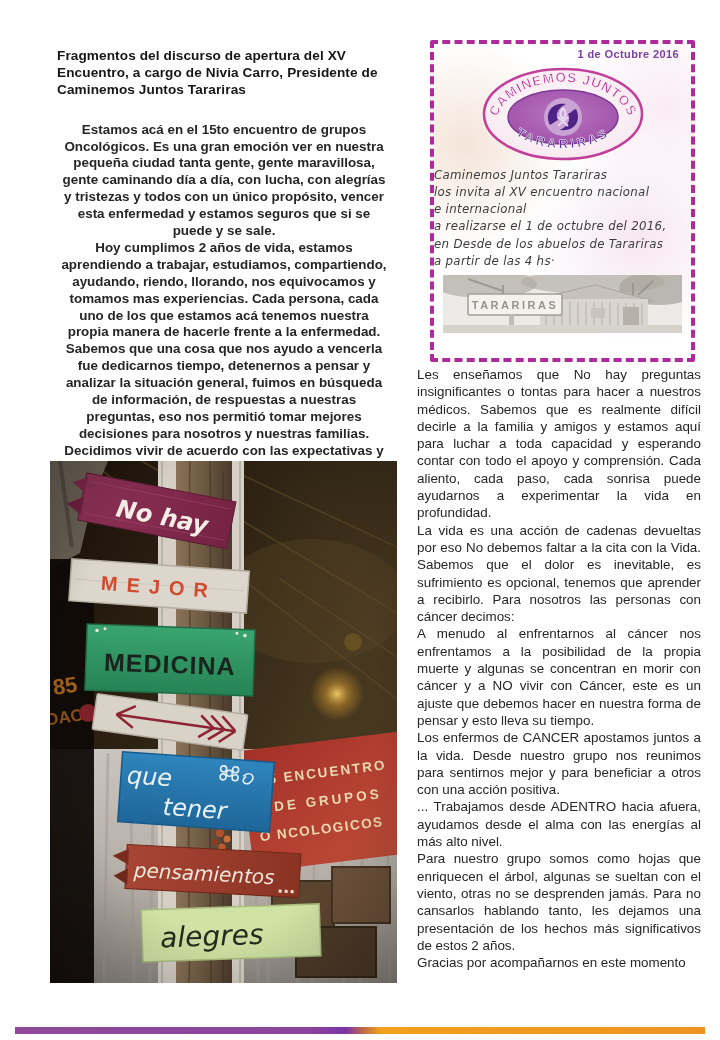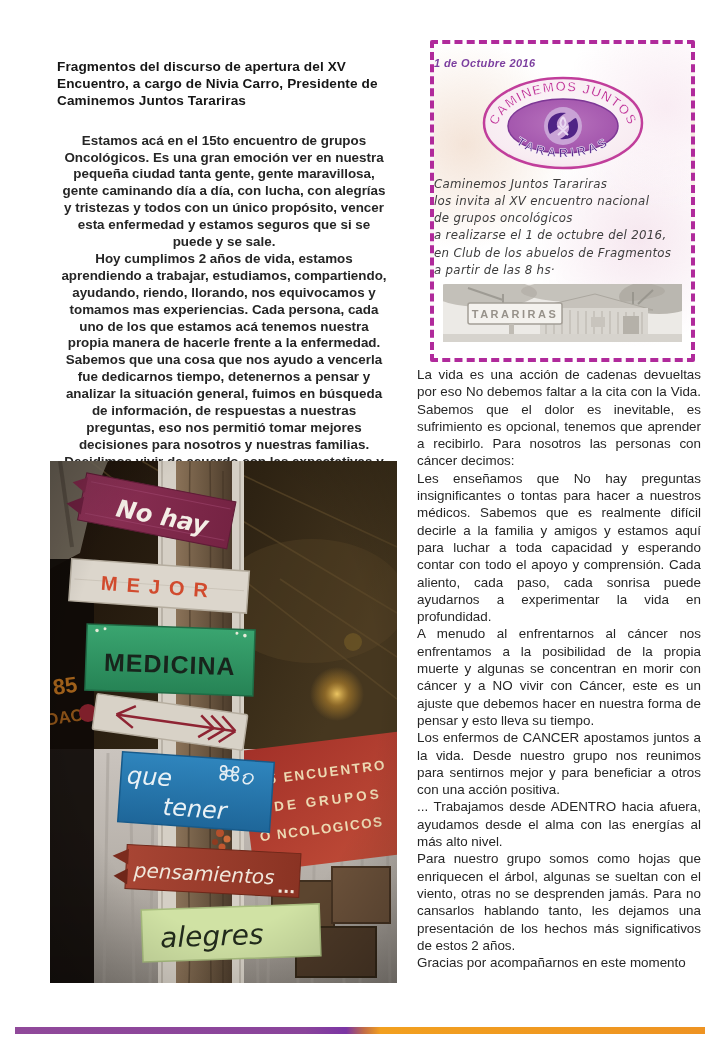--- a/index.html
+++ b/index.html
@@ -2,38 +2,38 @@
 <html><head>
 <meta charset="utf-8">
 <style>
   html,body{margin:0;padding:0;}
   body{
     width:720px;height:1040px;background:#ffffff;position:relative;overflow:hidden;
     font-family:"Liberation Sans",sans-serif;-webkit-font-smoothing:antialiased;
   }
   
   .left-col{position:absolute;left:57px;top:42px;width:334px;color:#262626;}
-  .article-title{font-size:13.6px;font-weight:bold;line-height:17.2px;color:#161616;margin:16px 0 23px 0;letter-spacing:.1px;}
+  .article-title{font-size:13.6px;font-weight:bold;line-height:17.2px;color:#161616;margin:5px 0 23px 0;letter-spacing:.1px;}
   .left-col p{margin:0;font-size:13.4px;line-height:16.9px;text-align:center;font-weight:bold;}
   
   .right-col{position:absolute;left:417px;top:366px;width:284px;color:#262626;}
   .right-col p{margin:0;font-size:13.4px;line-height:17.3px;text-align:justify;text-justify:inter-word;}
   
   .flyer{
     position:absolute;left:430px;top:40px;width:265px;height:322px;box-sizing:border-box;
     border:4px dashed #b02a9b;border-radius:2px;
     background:
       radial-gradient(circle at 12% 32%, #f4e4d8 0%, rgba(244,228,216,0) 34%),
       radial-gradient(circle at 90% 20%, #f9ecf3 0%, rgba(249,236,243,0) 30%),
       radial-gradient(circle at 80% 62%, #f6e7ef 0%, rgba(246,231,239,0) 38%),
       #ffffff;
     display:flex;flex-direction:column;overflow:hidden;
   }
-  .flyer-date{margin:12px 12px 0 0;text-align:left;font-size:11px;line-height:14.5px;
-    color:#7c3f9f;font-style:italic;font-weight:bold;letter-spacing:.4px;}
+  .flyer-date{margin:3px 12px 0 0;text-align:right;font-size:11px;line-height:14.5px;
+    color:#7c3f9f;font-weight:bold;letter-spacing:.4px;}
   .logo-wrap{margin:2px auto 0 auto;}
   .invite{margin-top:3px;text-align:left;font-size:11.8px;line-height:17.3px;color:#3d3d3d;
     font-style:italic;letter-spacing:.3px;}
   .station{display:block;margin:5px 9px 8px 9px;}
   
   .photo-wrap{position:absolute;left:50px;top:461px;width:347px;height:522px;background:#1d150c;}
   .photo-wrap svg{display:block;}
   
   .footer-bar{
     position:absolute;left:15px;top:1027px;width:690px;height:7px;
@@ -80,24 +80,24 @@
       <textPath href="#arcTop" startOffset="50%" text-anchor="middle">CAMINEMOS JUNTOS</textPath>
     </text>
     <text font-size="12.5" font-weight="bold" fill="#5a2a8e" stroke="#ffffff" stroke-width="0.5" letter-spacing="3" font-family="Liberation Sans, sans-serif">
       <textPath href="#arcBottom" startOffset="50%" text-anchor="middle">TARARIRAS</textPath>
     </text>
   </svg>
 
   <div class="invite script-text">
     <div>Caminemos Juntos Tarariras</div>
     <div>los invita al XV encuentro nacional</div>
-    <div>de grupos oncológicos</div>
+    <div>e internacional</div>
     <div>a realizarse el 1 de octubre del 2016,</div>
-    <div>en Club de los abuelos de Fragmentos</div>
-    <div>a partir de las 8 hs·</div>
+    <div>en Desde de los abuelos de Tarariras</div>
+    <div>a partir de las 4 hs·</div>
   </div>
 
   <svg class="station" width="239" height="58" viewBox="0 0 239 58" preserveAspectRatio="none">
     <rect width="239" height="58" fill="#eceae6"></rect>
     <ellipse cx="42" cy="9" rx="52" ry="14" fill="#b6b2aa" opacity="0.75"></ellipse>
     <ellipse cx="150" cy="7" rx="72" ry="12" fill="#b0aca4" opacity="0.65"></ellipse>
     <ellipse cx="216" cy="13" rx="40" ry="17" fill="#a9a59d" opacity="0.75"></ellipse>
     <path d="M60,10 V30 M190,8 V24 M25,4 L60,16 M210,6 L195,20" stroke="#8f8b84" stroke-width="2" fill="none" opacity="0.7"></path>
     <polygon points="92,24 152,10 210,26" fill="#c6c2bb" stroke="#aba79f" stroke-width="1"></polygon>
     <rect x="97" y="24" width="108" height="34" fill="#d9d6d0"></rect>
@@ -105,22 +105,22 @@
     <rect x="180" y="32" width="16" height="26" fill="#b5b1a9"></rect>
     <rect x="148" y="33" width="14" height="10" fill="#c8c4bd"></rect>
     <rect x="25" y="19" width="94" height="21" rx="2" fill="#f4f2ee" stroke="#a39e96" stroke-width="1.5"></rect>
     <rect x="66" y="40" width="5" height="18" fill="#c0bcb4"></rect>
     <rect x="0" y="50" width="239" height="8" fill="#d6d3cd"></rect>
     <text x="72" y="34" text-anchor="middle" font-size="11" font-weight="bold" letter-spacing="2.5" fill="#97928a" font-family="Liberation Sans, sans-serif">TARARIRAS</text>
   </svg>
 </div>
 
 <div class="right-col">
+  <p>Les enseñamos que No hay preguntas insignificantes o tontas para hacer a nuestros médicos. Sabemos que es realmente difícil decirle a la familia y amigos y estamos aquí para luchar a toda capacidad y esperando contar con todo el apoyo y comprensión. Cada aliento, cada paso, cada sonrisa puede ayudarnos a experimentar la vida en profundidad.</p>
   <p>La vida es una acción de cadenas devueltas por eso No debemos faltar a la cita con la Vida. Sabemos que el dolor es inevitable, es sufrimiento es opcional, tenemos que aprender a recibirlo. Para nosotros las personas con cáncer decimos:</p>
-  <p>Les enseñamos que No hay preguntas insignificantes o tontas para hacer a nuestros médicos. Sabemos que es realmente difícil decirle a la familia y amigos y estamos aquí para luchar a toda capacidad y esperando contar con todo el apoyo y comprensión. Cada aliento, cada paso, cada sonrisa puede ayudarnos a experimentar la vida en profundidad.</p>
   <p>A menudo al enfrentarnos al cáncer nos enfrentamos a la posibilidad de la propia muerte y algunas se concentran en morir con cáncer y a NO vivir con Cáncer, este es un ajuste que debemos hacer en nuestra forma de pensar y esto lleva su tiempo.</p>
   <p>Los enfermos de CANCER apostamos juntos a la vida. Desde nuestro grupo nos reunimos para sentirnos mejor y para beneficiar a otros con una acción positiva.</p>
   <p>... Trabajamos desde ADENTRO hacia afuera, ayudamos desde el alma con las energías al más alto nivel.</p>
   <p>Para nuestro grupo somos como hojas que enriquecen el árbol, algunas se sueltan con el viento, otras no se desprenden jamás. Para no cansarlos hablando tanto, les dejamos una presentación de los hechos más significativos de estos 2 años.</p>
   <p>Gracias por acompañarnos en este momento</p>
 </div>
 
 <div class="photo-wrap">
 <svg width="347" height="522" viewBox="0 0 347 522">
   <defs>

